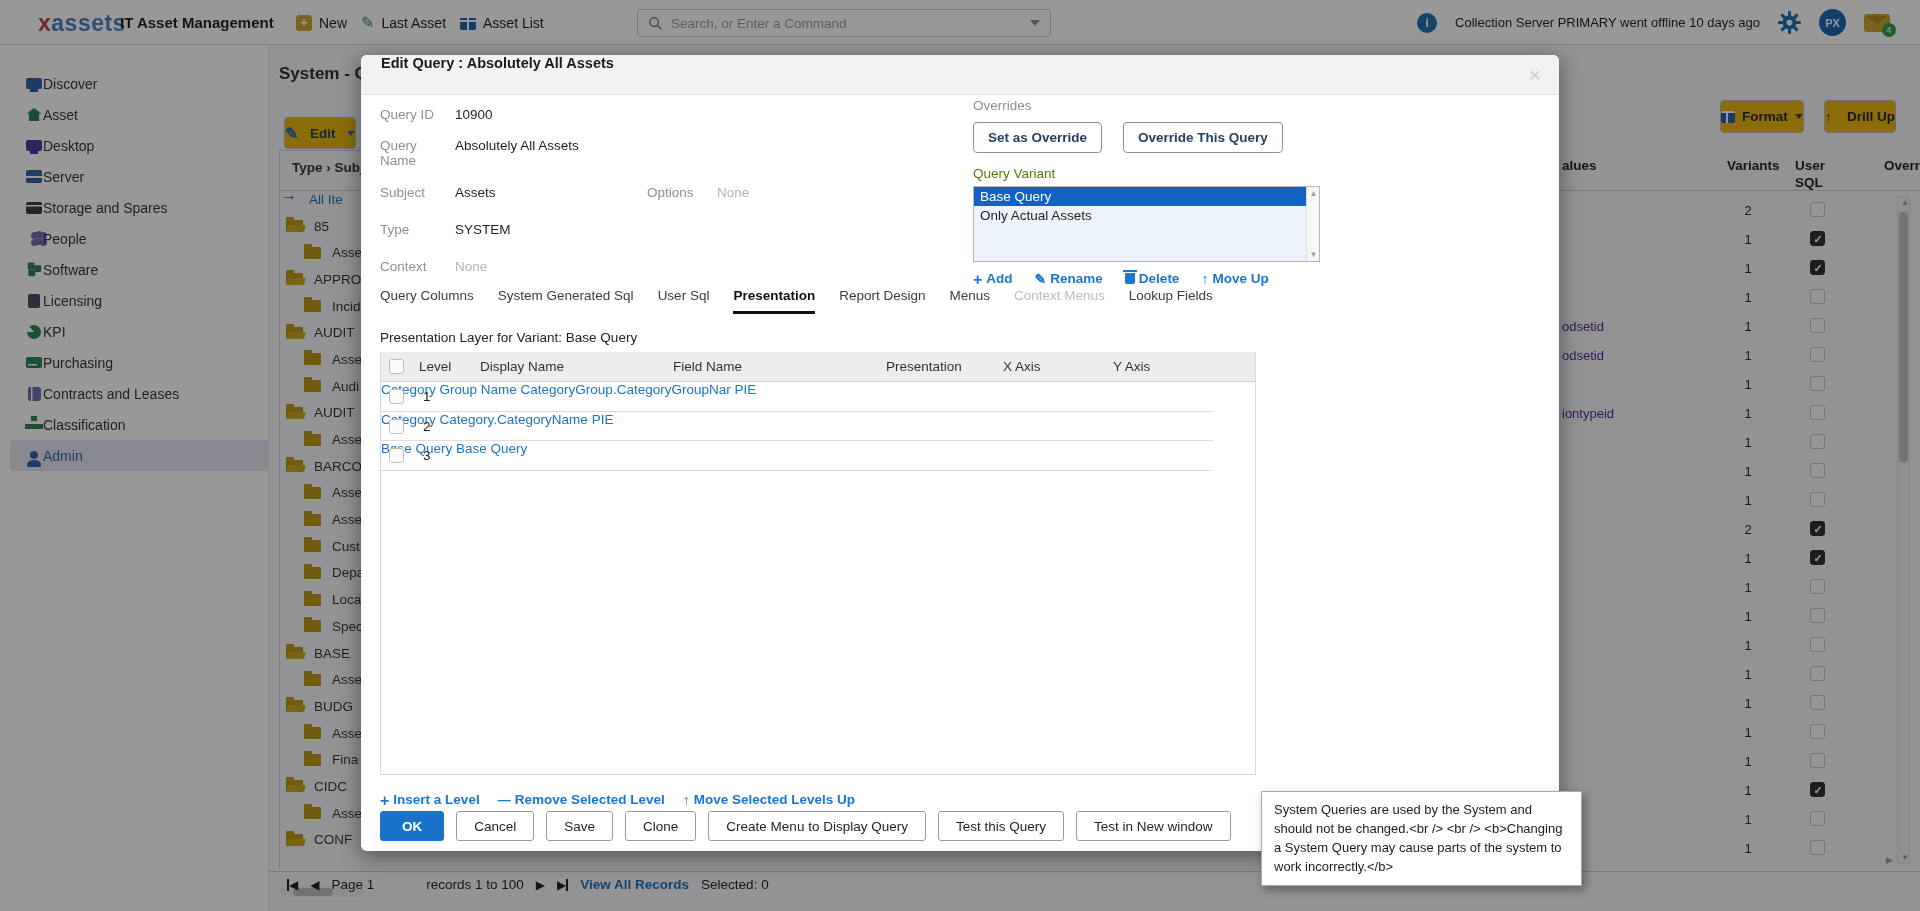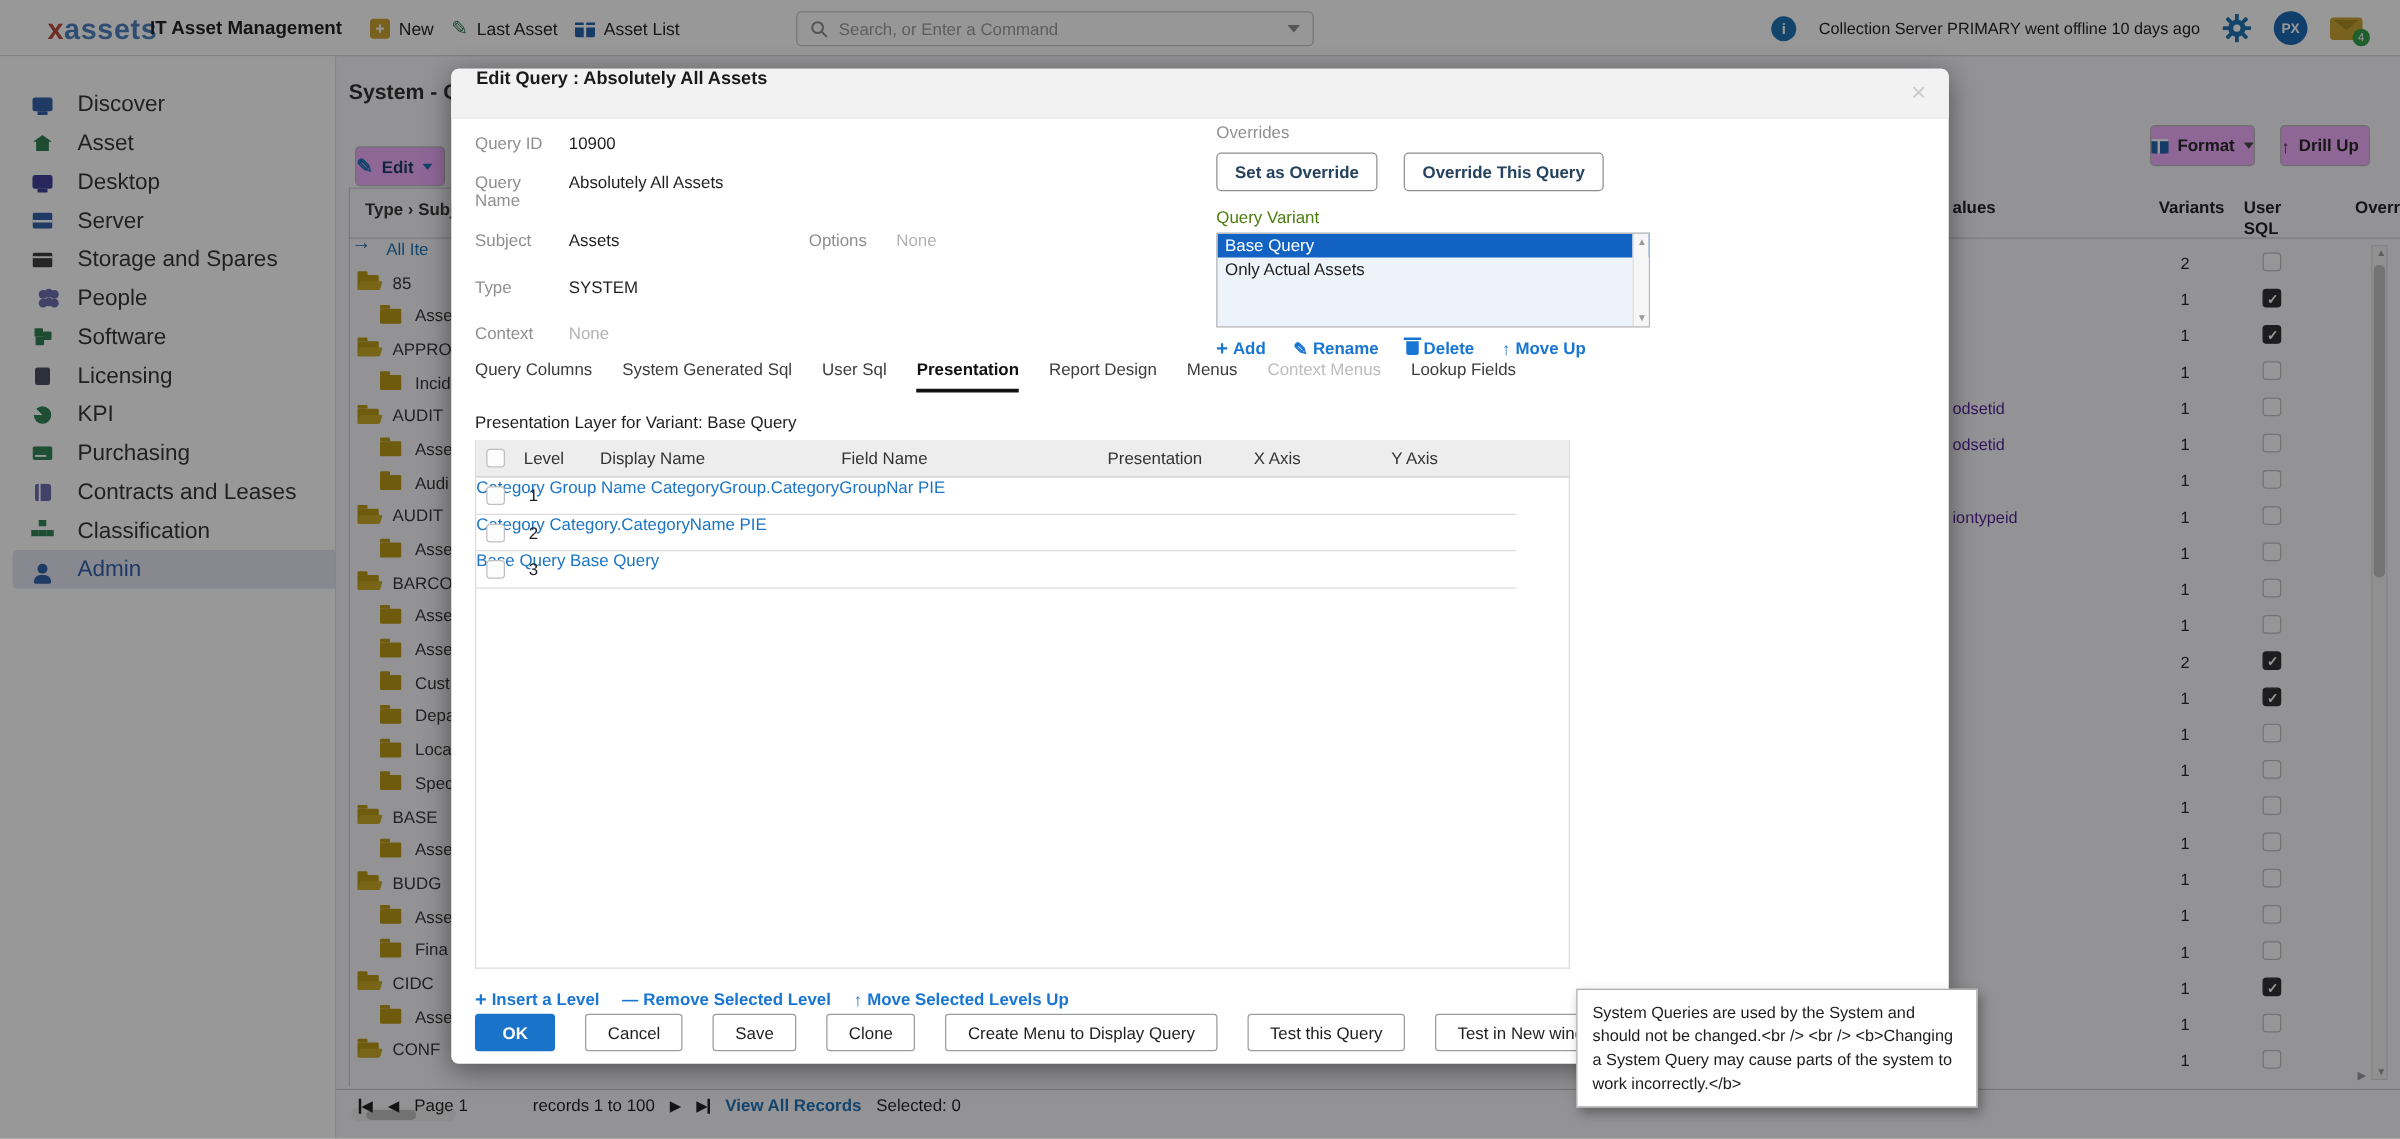--- a/index.html
+++ b/index.html
@@ -31,21 +31,21 @@
   .hright { position:absolute; right:30px; top:0; height:45px; display:flex; align-items:center; gap:18px; }
   .info-circle { width:20px; height:20px; border-radius:50%; background:#1b6fae; color:#fff; font-size:12px; font-weight:bold; display:flex; align-items:center; justify-content:center; }
   .status-txt { font-size:13px; color:#1b1b1b; }
   .avatar { width:27px; height:27px; border-radius:50%; background:#1566b0; color:#fff; font-size:11px; font-weight:bold; display:flex; align-items:center; justify-content:center; }
   .mail { position:relative; width:26px; height:18px; background:#c9a22a; border-radius:3px; }
   .mail::before { content:""; position:absolute; left:3px; right:3px; top:2px; border-left:10px solid transparent; border-right:10px solid transparent; border-top:8px solid #aa8a1d; }
   .badge { position:absolute; right:-6px; bottom:-5px; width:14px; height:14px; border-radius:50%; background:#2f9e44; color:#fff; font-size:9px; display:flex; align-items:center; justify-content:center; }
 
   
   .sb { position:absolute; left:0; top:45px; width:269px; bottom:0; background:#fff; border-right:1px solid #e2e2e2; padding-top:23px; }
-  .sb-item { position:relative; height:31px; display:flex; align-items:center; gap:19px; padding-left:25px; cursor:pointer; color:#333; font-size:18px; }
+  .sb-item { position:relative; height:31px; display:flex; align-items:center; gap:0; padding-left:25px; cursor:pointer; color:#333; font-size:14px; }
   .sb-item.active { background:#e4e4ef; margin-left:10px; border-radius:4px 0 0 4px; padding-left:15px; color:#2f5fa5; }
   .si { color:var(--c,#555); display:inline-flex; align-items:center; justify-content:center; width:18px; }
   .s-monitor { position:relative; } .s-monitor::before { content:""; width:16px; height:11px; background:currentColor; border-radius:2px; display:block; }
   .s-monitor::after { content:""; position:absolute; bottom:-3px; left:5px; width:8px; height:3px; background:currentColor; }
   .s-house::before { content:""; display:block; width:15px; height:13px; background:currentColor; clip-path:polygon(50% 0,100% 42%,84% 42%,84% 100%,16% 100%,16% 42%,0 42%); }
   .s-server::before { content:""; display:block; width:16px; height:13px; background:
       linear-gradient(#fff,#fff) 0 50%/100% 2px no-repeat, currentColor; border-radius:2px; }
   .s-storage::before { content:""; display:block; width:16px; height:12px; background:
       linear-gradient(#fff,#fff) 0 3px/100% 1.5px no-repeat, currentColor; border-radius:2px; }
   .s-people::before { content:""; display:block; width:7px; height:7px; border-radius:50%; background:currentColor;
@@ -59,21 +59,21 @@
       linear-gradient(#fff,#fff) 2px 7px/9px 1.5px no-repeat, currentColor; }
   .s-book::before { content:""; display:block; width:13px; height:14px; border-radius:2px 3px 3px 2px; background:
       linear-gradient(#fff,#fff) 3px 0/1.5px 100% no-repeat, currentColor; }
   .s-tree::before { content:""; display:block; width:6px; height:5px; background:currentColor;
       box-shadow:-6px 8px 0 currentColor, 6px 8px 0 currentColor, 0 8px 0 currentColor; margin:-6px 0 6px 0; }
   .s-person { position:relative; } .s-person::before { content:""; display:block; width:8px; height:8px; border-radius:50%; background:currentColor; margin-bottom:1px; }
   .s-person::after { content:""; position:absolute; top:9px; left:2px; width:14px; height:7px; border-radius:7px 7px 2px 2px; background:currentColor; }
 
   
   .bg-title { position:absolute; left:279px; top:64px; font-size:17px; font-weight:bold; color:#2b2b2b; white-space:nowrap; }
-  .btn { display:inline-flex; align-items:center; justify-content:flex-start; gap:7px; border:1px solid #b9b9b9; border-radius:4px; background:#f0abfc; color:#222; font-size:13.5px; cursor:pointer; }
+  .btn { display:inline-flex; align-items:center; justify-content:space-between; gap:7px; border:1px solid #b9b9b9; border-radius:4px; background:#eab308; color:#222; font-size:13.5px; cursor:pointer; }
   .edit-btn { position:absolute; left:284px; top:117px; width:72px; height:32px; color:#163a5f; font-weight:bold; }
   .edit-btn .ic-pencil { color:#1a6fb5; }
   .caret { width:0; height:0; border-left:4.5px solid transparent; border-right:4.5px solid transparent; border-top:5.5px solid #1a6fb5; }
   .fmt-btn { position:absolute; left:1720px; top:100px; width:84px; height:33px; font-weight:bold; }
   .fmt-btn .caret { border-top-color:#444; }
   .drill-btn { position:absolute; left:1824px; top:100px; width:72px; height:33px; font-weight:bold; }
   .up-glyph { color:#333; font-size:14px; }
 
   .panel-line-top { position:absolute; left:279px; top:150px; width:130px; height:1px; background:#cfcfcf; }
   .panel-line-left { position:absolute; left:279px; top:150px; width:1px; height:719px; background:#cfcfcf; }
@@ -167,21 +167,21 @@
   .ph-cb { left:8px; top:7px !important; }
   .c-level { left:38px; } .c-display { left:99px; } .c-field { left:292px; } .c-pres { left:505px; } .c-x { left:622px; } .c-y { left:732px; }
   .pt-row { position:relative; height:29.5px; }
   .pt-row::after { content:""; position:absolute; left:0; bottom:0; width:832px; height:1px; background:#dcdcdc; }
   .pt-row .r-cb { position:absolute; left:8px; top:7px; }
   .pt-row .r-level { left:42px; color:#222; }
   .pt-row a, .blue { color:#1b74c5; text-decoration:none; cursor:pointer; }
   .r-field { max-width:210px; overflow:hidden; }
 
   .lvl-acts { position:absolute; left:19px; top:688px; display:flex; gap:18px; }
-  .m-buttons { position:absolute; left:19px; top:716px; display:flex; gap:24px; }
+  .m-buttons { position:absolute; left:19px; top:716px; display:flex; gap:12px; }
   .m-btn { height:30px; border:1px solid #9b9b9b; border-radius:3px; background:#fff; color:#1f1f1f; font-size:13.5px; padding:0 17px; cursor:pointer; white-space:nowrap; font-family:inherit; }
   .m-btn.primary { background:#1973c8; border-color:#1973c8; color:#fff; font-weight:bold; padding:0 21px; }
 
   
   .tooltip { position:absolute; left:1261px; top:791px; width:321px; min-height:87px; background:#fff; border:1px solid #ababab; box-shadow:3px 4px 9px rgba(0,0,0,.35); z-index:70; padding:9px 12px; font-size:13px; line-height:1.45; color:#1c1c1c; }
 </style>
 </head>
 <body>
 
 <div class="app">

